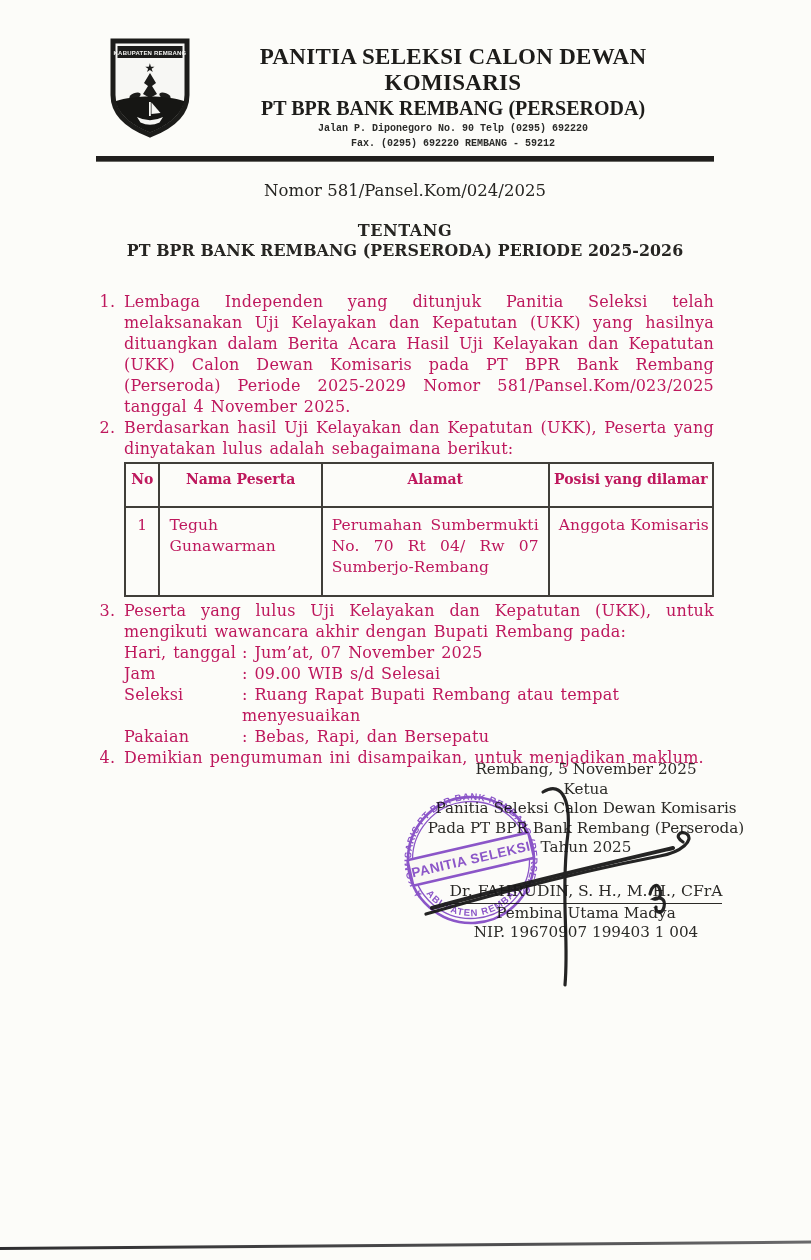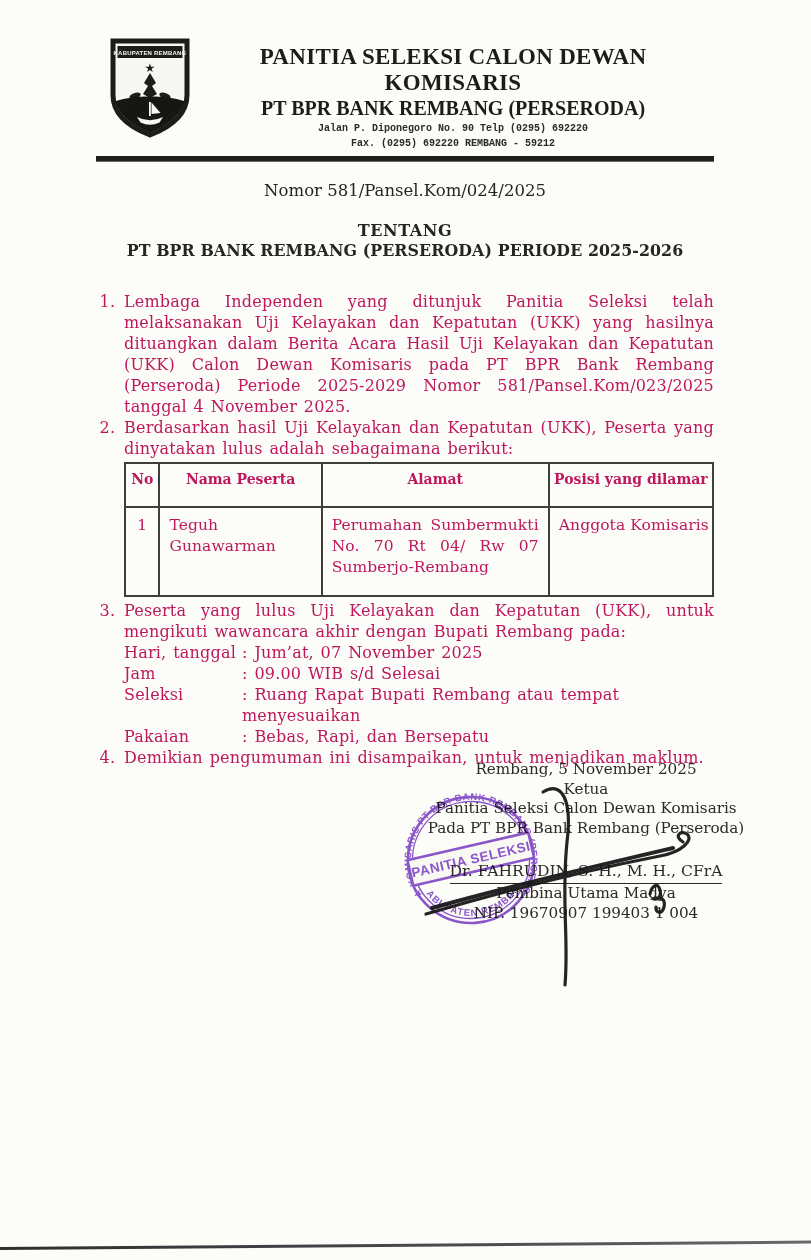--- a/index.html
+++ b/index.html
@@ -163,20 +163,21 @@
         <span>Demikian pengumuman ini disampaikan, untuk menjadikan maklum.</span>
       </li>
     </ol>
   </div>
 
   <div class="sig-block">
     <div>Rembang, 5 November 2025</div>
     <div>Ketua</div>
     <div>Panitia Seleksi Calon Dewan Komisaris</div>
     <div>Pada PT BPR Bank Rembang (Perseroda)</div>
+    <div>Tahun 2025</div>
     <div><span class="sig-name">Dr. FAHRUDIN, S. H., M. H., CFrA</span></div>
     <div class="sig-rank">Pembina Utama Madya</div>
     <div class="sig-nip">NIP. 19670907 199403 1 004</div>
   </div>
 
   <svg class="stamp" viewBox="0 0 176 176">
     <g stroke="#7d3fc6" fill="none">
       <circle cx="88" cy="88" r="63" stroke-width="2.6"></circle>
       <circle cx="88" cy="88" r="58.5" stroke-width="1.3"></circle>
     </g>

